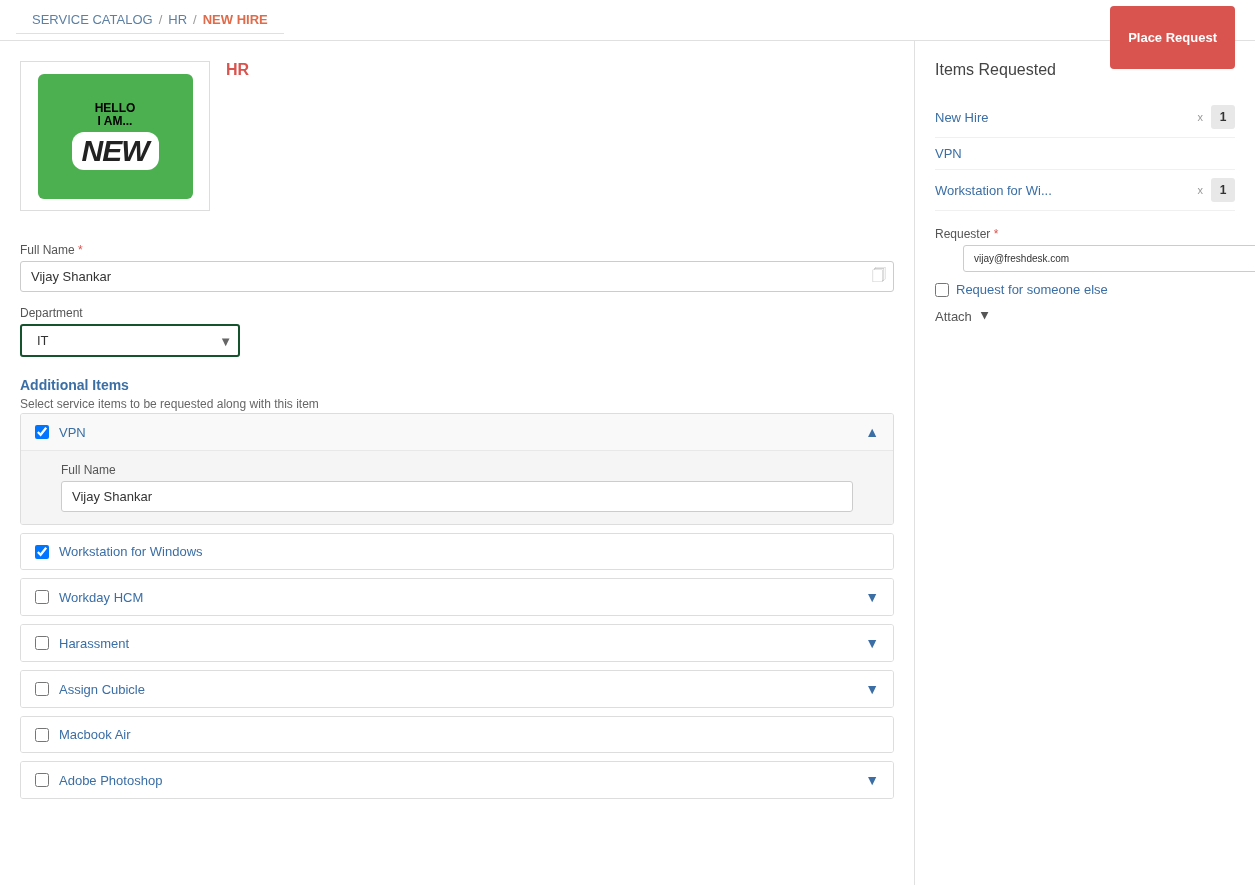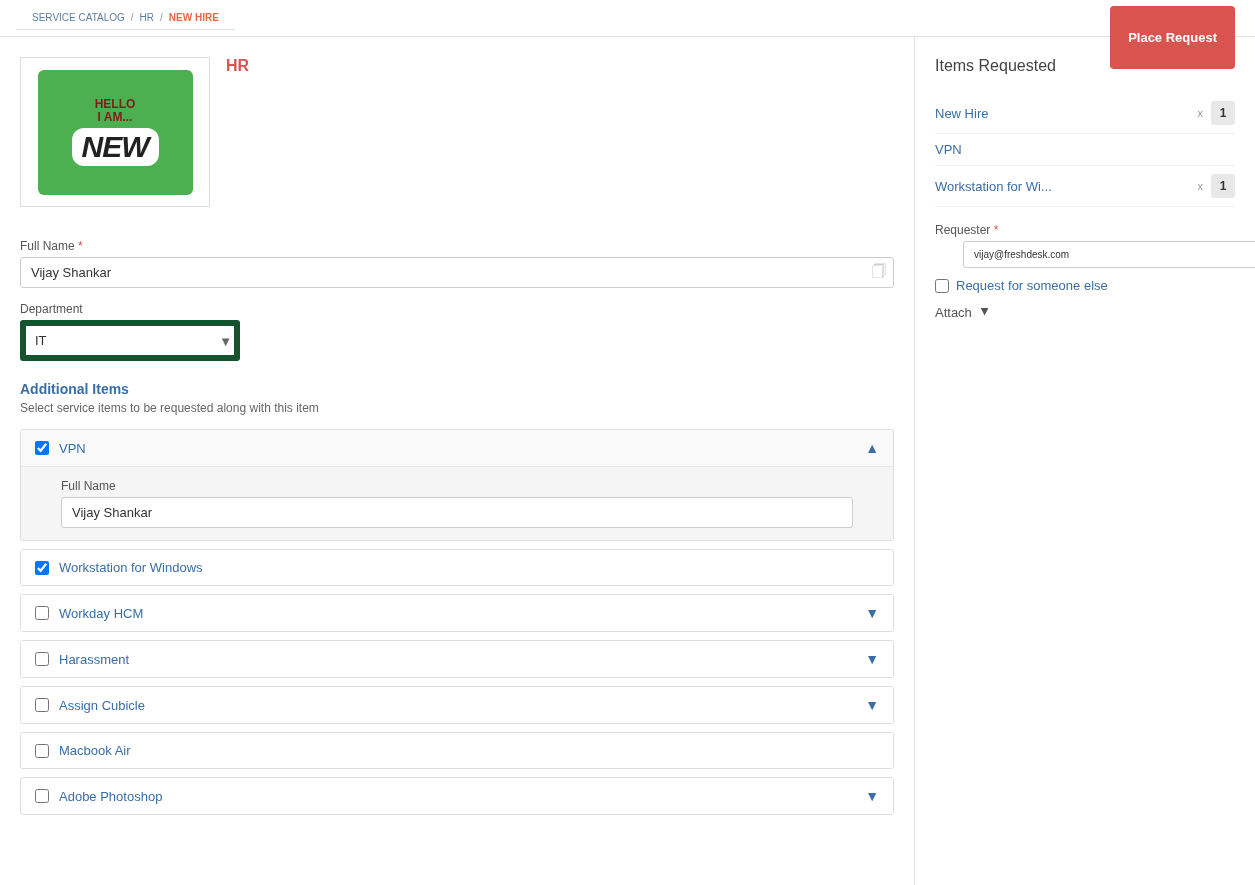--- a/index.html
+++ b/index.html
@@ -3,21 +3,21 @@
   <meta charset="utf-8">
   <style>
     * { box-sizing: border-box; margin: 0; padding: 0; }
     body { font-family: Arial, sans-serif; font-size: 13px; color: #333; background: #fff; }
 
     
     .breadcrumb {
       display: flex;
       align-items: center;
       padding: 6px 16px;
-      font-size: 10px;
+      font-size: 13px;
       color: #666;
       border-bottom: 1px solid #e0e0e0;
       background: #fff;
     }
     .breadcrumb a { color: #5c7fa3; text-decoration: none; font-weight: 500; }
     .breadcrumb .sep { margin: 0 6px; color: #999; }
     .breadcrumb .current { color: #e06b4a; font-weight: 700; text-transform: uppercase; }
 
     .place-request-btn {
       background: #d9534f;
@@ -80,21 +80,21 @@
       width: 155px;
       height: 125px;
       border-radius: 6px;
       display: flex;
       flex-direction: column;
       align-items: center;
       justify-content: center;
       padding: 4px;
     }
     .hello-top {
-      color: #7f1d1d;
+      color: #000000;
       font-size: 12px;
       font-weight: bold;
       text-align: center;
       line-height: 1.1;
     }
     .hello-new {
       background: #fff;
       color: #222;
       font-size: 30px;
       font-weight: 900;
@@ -138,23 +138,23 @@
       position: absolute;
       right: 8px;
       top: 50%;
       transform: translateY(-50%);
       color: #aaa;
       font-size: 14px;
     }
 
     .form-select {
       width: 220px;
-      border: 6px solid #14532d;
-      border-radius: 3px;
-      padding: 7px 9px;
+      border: 2px solid #14532d;
+      border-radius: 3px;
+      padding: 7px 15px;
       font-size: 13px;
       color: #333;
       background: #fff;
       appearance: none;
       outline: none;
       cursor: pointer;
     }
     .select-wrap {
       position: relative;
       display: inline-block;
@@ -171,21 +171,21 @@
 
     .additional-items-title {
       color: #3a6ea5;
       font-size: 14px;
       font-weight: bold;
       margin-bottom: 4px;
     }
     .additional-items-desc {
       color: #666;
       font-size: 12px;
-      margin-bottom: 14px;
+      margin-bottom: 2px;
     }
 
     .accordion-item {
       border: 1px solid #ddd;
       border-radius: 3px;
       margin-bottom: 8px;
       overflow: hidden;
     }
     .accordion-header {
       display: flex;

